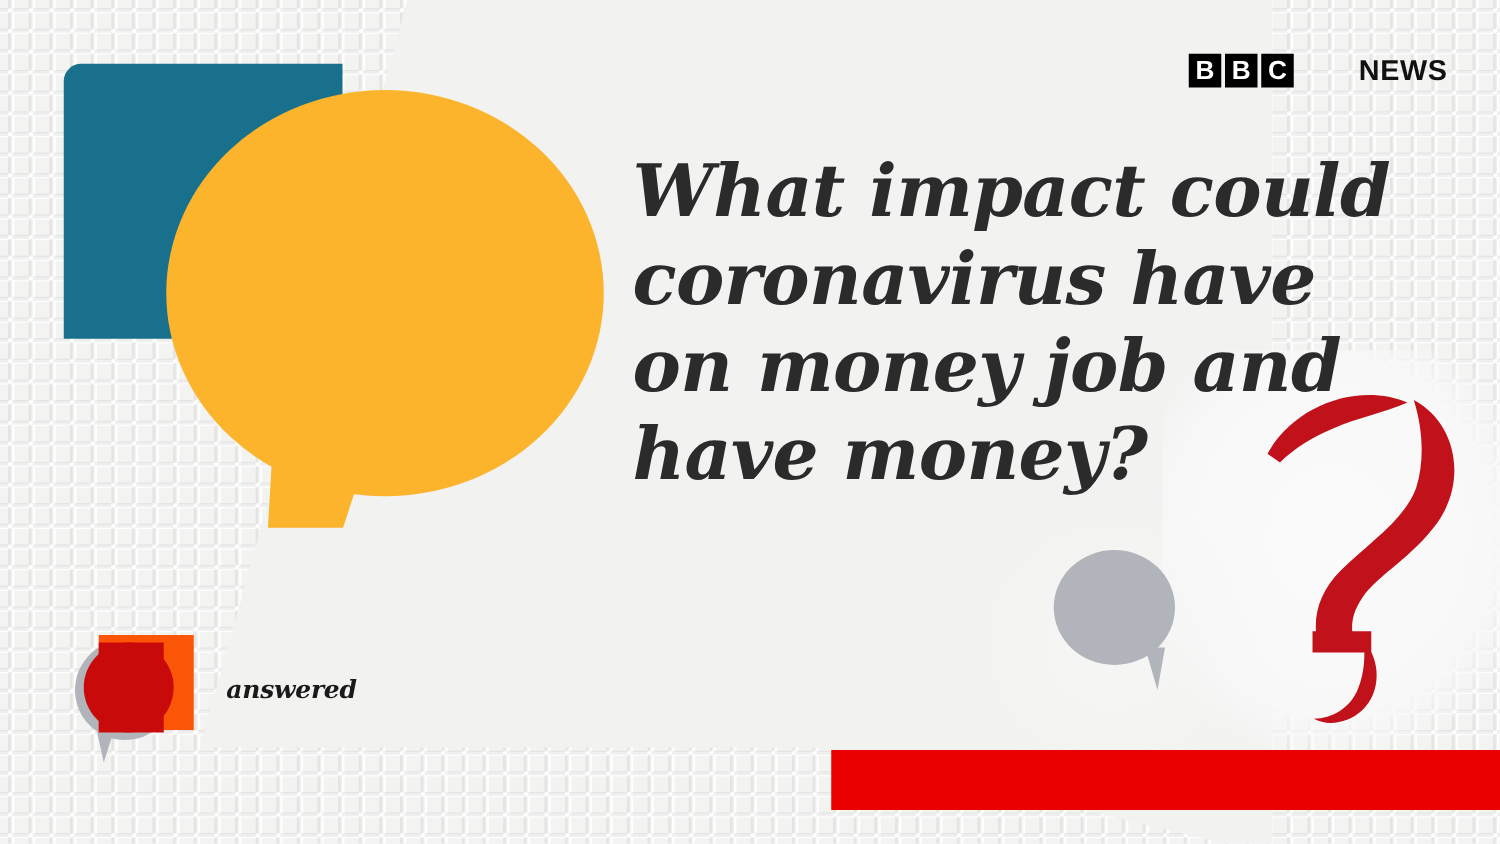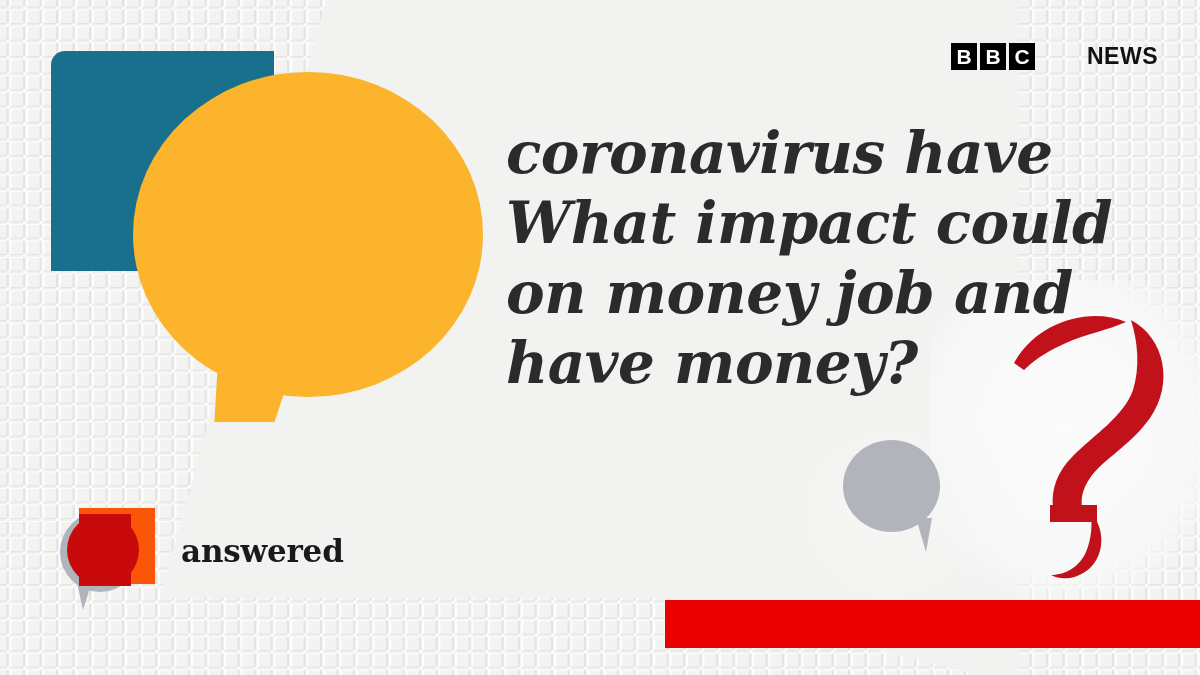--- a/index.html
+++ b/index.html
@@ -246,24 +246,25 @@
   }
   .brand-text .l1 {
     display: block;
     font-size: 31px;
     font-weight: normal;
     line-height: 35px;
     letter-spacing: -0.2px;
   }
   .brand-text .l2 {
     display: block;
-    font-size: 31px;
+    font-size: 20px;
     font-weight: bold;
     line-height: 36px;
     letter-spacing: -0.2px;
+    font-style: italic;
   }
 
   
   .red-bar {
     position: absolute;
     left: 665px;
     top: 600px;
     right: 0;
     height: 48px;
     background: #eb0000;
@@ -300,22 +301,22 @@
                L51 208 C49 189 55 172 71 156 C92 135 122 116 131 90 C138 68 136 42 129 20 Z" fill="#c1121c"></path>
 
       <path d="M48 205 L95 205 L95 222 L48 222 Z" fill="#c1121c"></path>
 
       <path d="M89 213 C103 228 103 254 88 268 C76 279 60 281 49 275 C64 275 78 266 84 252
                C90 238 90 224 89 213 Z" fill="#c1121c"></path>
     </svg>
   </div>
 
   <div class="headline">
+    <span class="ln">What impact could</span>
     <span class="ln">coronavirus have</span>
-    <span class="ln">What impact could</span>
     <span class="ln">on money job and</span>
     <span class="ln">have money?</span>
   </div>
 
   <div class="bbc-news">
     <div class="blocks">
       <div class="blk">B</div>
       <div class="blk">B</div>
       <div class="blk">C</div>
     </div>

